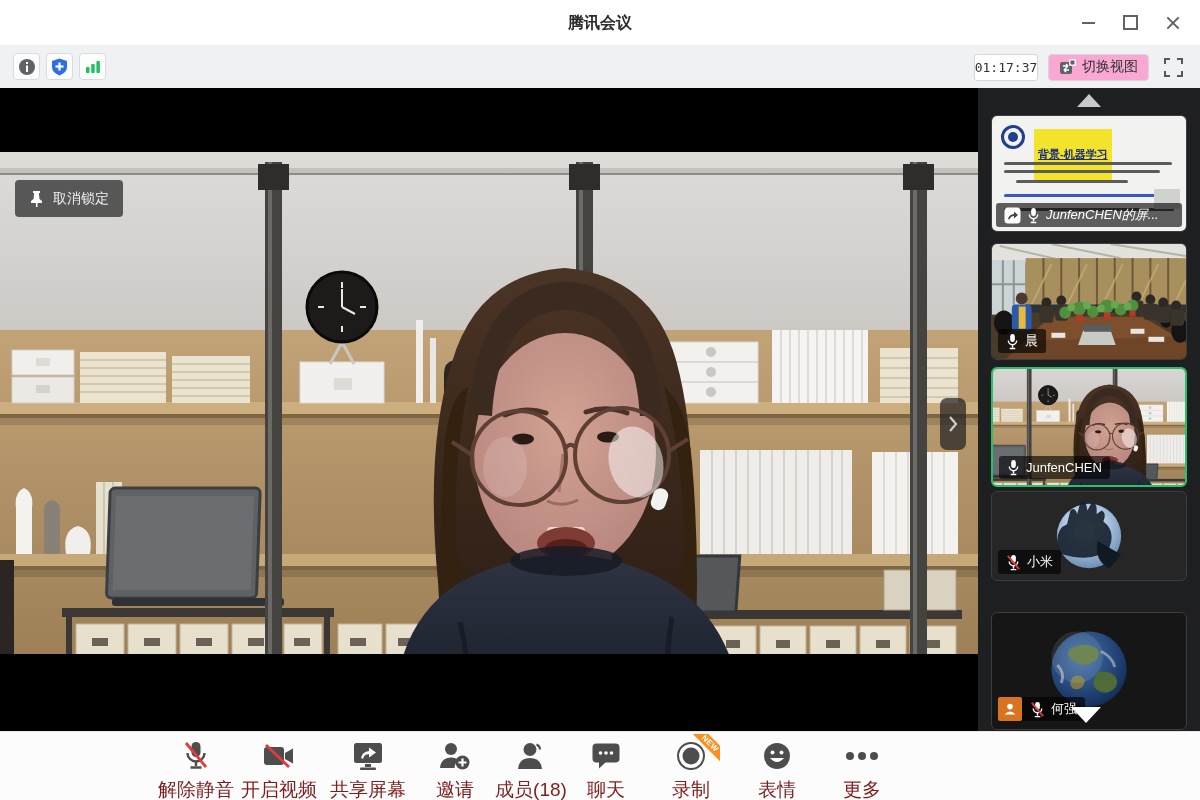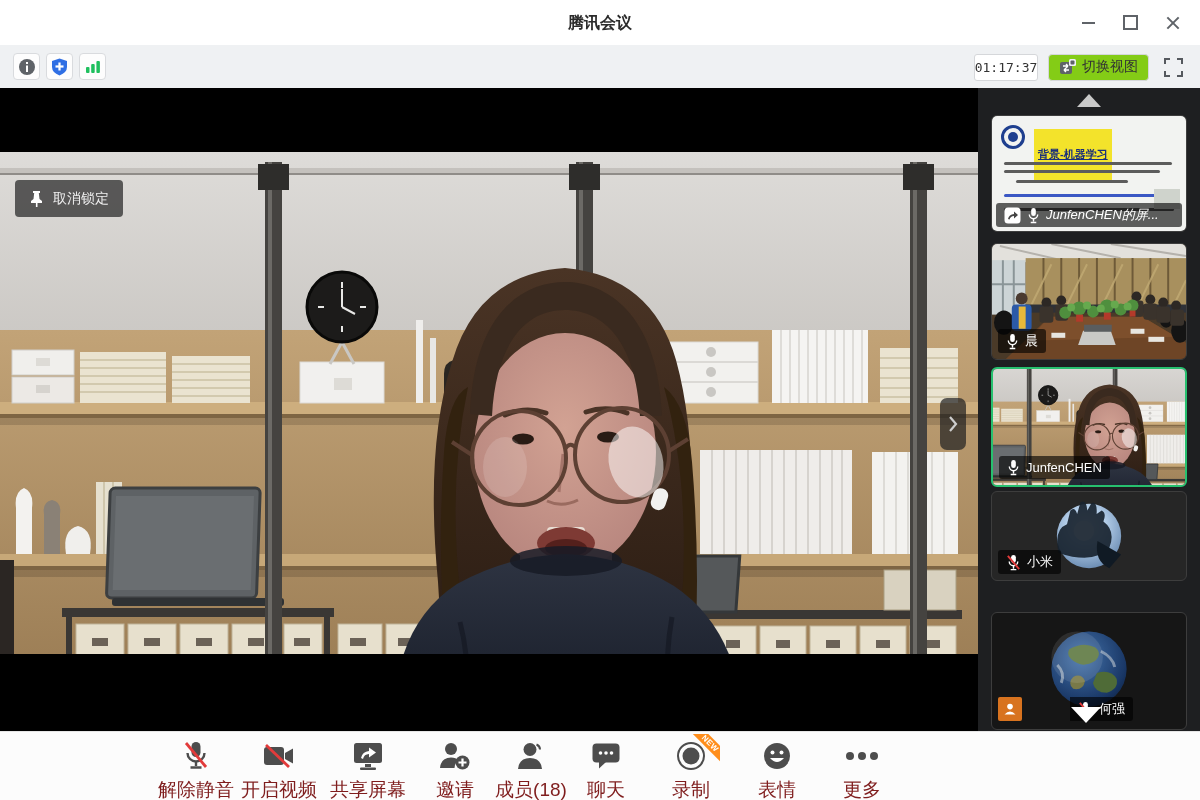--- a/index.html
+++ b/index.html
@@ -17,21 +17,21 @@
   .ic-close:before,.ic-close:after{content:"";position:absolute;left:6px;top:-1px;width:2px;height:16px;background:#5f6368;}
   .ic-close:before{transform:rotate(45deg);} .ic-close:after{transform:rotate(-45deg);}
   
   .topbar{position:absolute;left:0;top:45px;width:1200px;height:43px;background:#eff1f3;}
   .tb-left{position:absolute;left:13px;top:8px;display:flex;gap:6px;}
   .tb-box{width:27px;height:27px;border:1px solid #d9dbde;border-radius:4px;background:#fdfdfd;
           display:flex;align-items:center;justify-content:center;cursor:pointer;box-sizing:border-box;}
   .tb-right{position:absolute;right:13px;top:8px;display:flex;gap:10px;align-items:center;}
   .timer{width:64px;height:27px;border:1px solid #d5d7da;background:#fff;border-radius:3px;box-sizing:border-box;
          font-family:"DejaVu Sans Mono",monospace;font-size:13px;color:#333;display:flex;align-items:center;justify-content:center;margin-left:24px;}
-  .viewbtn{height:27px;border:1px solid #d5d7da;background:#84cc16;border-radius:4px;box-sizing:border-box;
+  .viewbtn{height:27px;border:1px solid #d5d7da;background:#f9a8d4;border-radius:4px;box-sizing:border-box;
            display:flex;align-items:center;gap:6px;padding:0 10px;font-size:14px;color:#333;cursor:pointer;}
   
   .content{position:absolute;left:0;top:88px;width:1200px;height:643px;background:#000;}
   .stage{position:absolute;left:0;top:0;width:978px;height:566px;background:#000;overflow:hidden;}
   .scene-main{position:absolute;left:0;top:64px;width:978px;height:545px;display:block;}
   .pinbtn{position:absolute;left:15px;top:92px;height:37px;background:rgba(55,55,55,.8);border-radius:4px;
           display:flex;align-items:center;gap:9px;padding:0 14px;color:#f0f0f0;font-size:14px;cursor:pointer;}
   .reactbar{position:absolute;left:28px;top:583px;width:92px;height:35px;background:rgba(110,110,110,.45);
             border-radius:18px;display:flex;align-items:center;justify-content:space-evenly;cursor:pointer;}
   .react-div{width:1px;height:16px;background:rgba(255,255,255,.4);}
@@ -547,21 +547,21 @@
         <svg class="fill" viewBox="0 0 196 100">
             <use href="#avEarthG"></use>
           </svg>
         <div class="tag" style="left:6px;bottom:8px;padding:0;background:transparent;gap:0;">
           <span style="display:flex;align-items:center;justify-content:center;width:24px;height:24px;background:#d8731f;border-radius:2px;">
             <svg width="14" height="14" viewBox="0 0 14 14">
                 <circle cx="7" cy="4.6" r="2.8" fill="#fff"></circle>
                 <path d="M1.5,12.5 Q7,6.5 12.5,12.5 Z" fill="#fff"></path>
               </svg>
           </span>
-          <span style="display:flex;align-items:center;gap:6px;background:rgba(0,0,0,.62);border-radius:0 3px 3px 0;padding:3px 8px;margin-left:48px;">
+          <span style="display:flex;align-items:center;gap:6px;background:rgba(0,0,0,.62);border-radius:0 3px 3px 0;padding:3px 8px;">
             <svg width="15" height="17" viewBox="0 0 14 18">
                 <rect x="4.5" y="1" width="5" height="8.5" rx="2.5" fill="#fff"></rect>
                 <path d="M2.5,8 a4.5,4.5 0 0 0 9,0" stroke="#fff" stroke-width="1.5" fill="none"></path>
                 <path d="M7,12.8 V15.5 M4,16.5 H10" stroke="#fff" stroke-width="1.5"></path>
                 <path d="M1,2 L13,16" stroke="#e23b3b" stroke-width="2"></path>
               </svg>
             <span class="nm">何强</span>
           </span>
         </div>
       </div>

